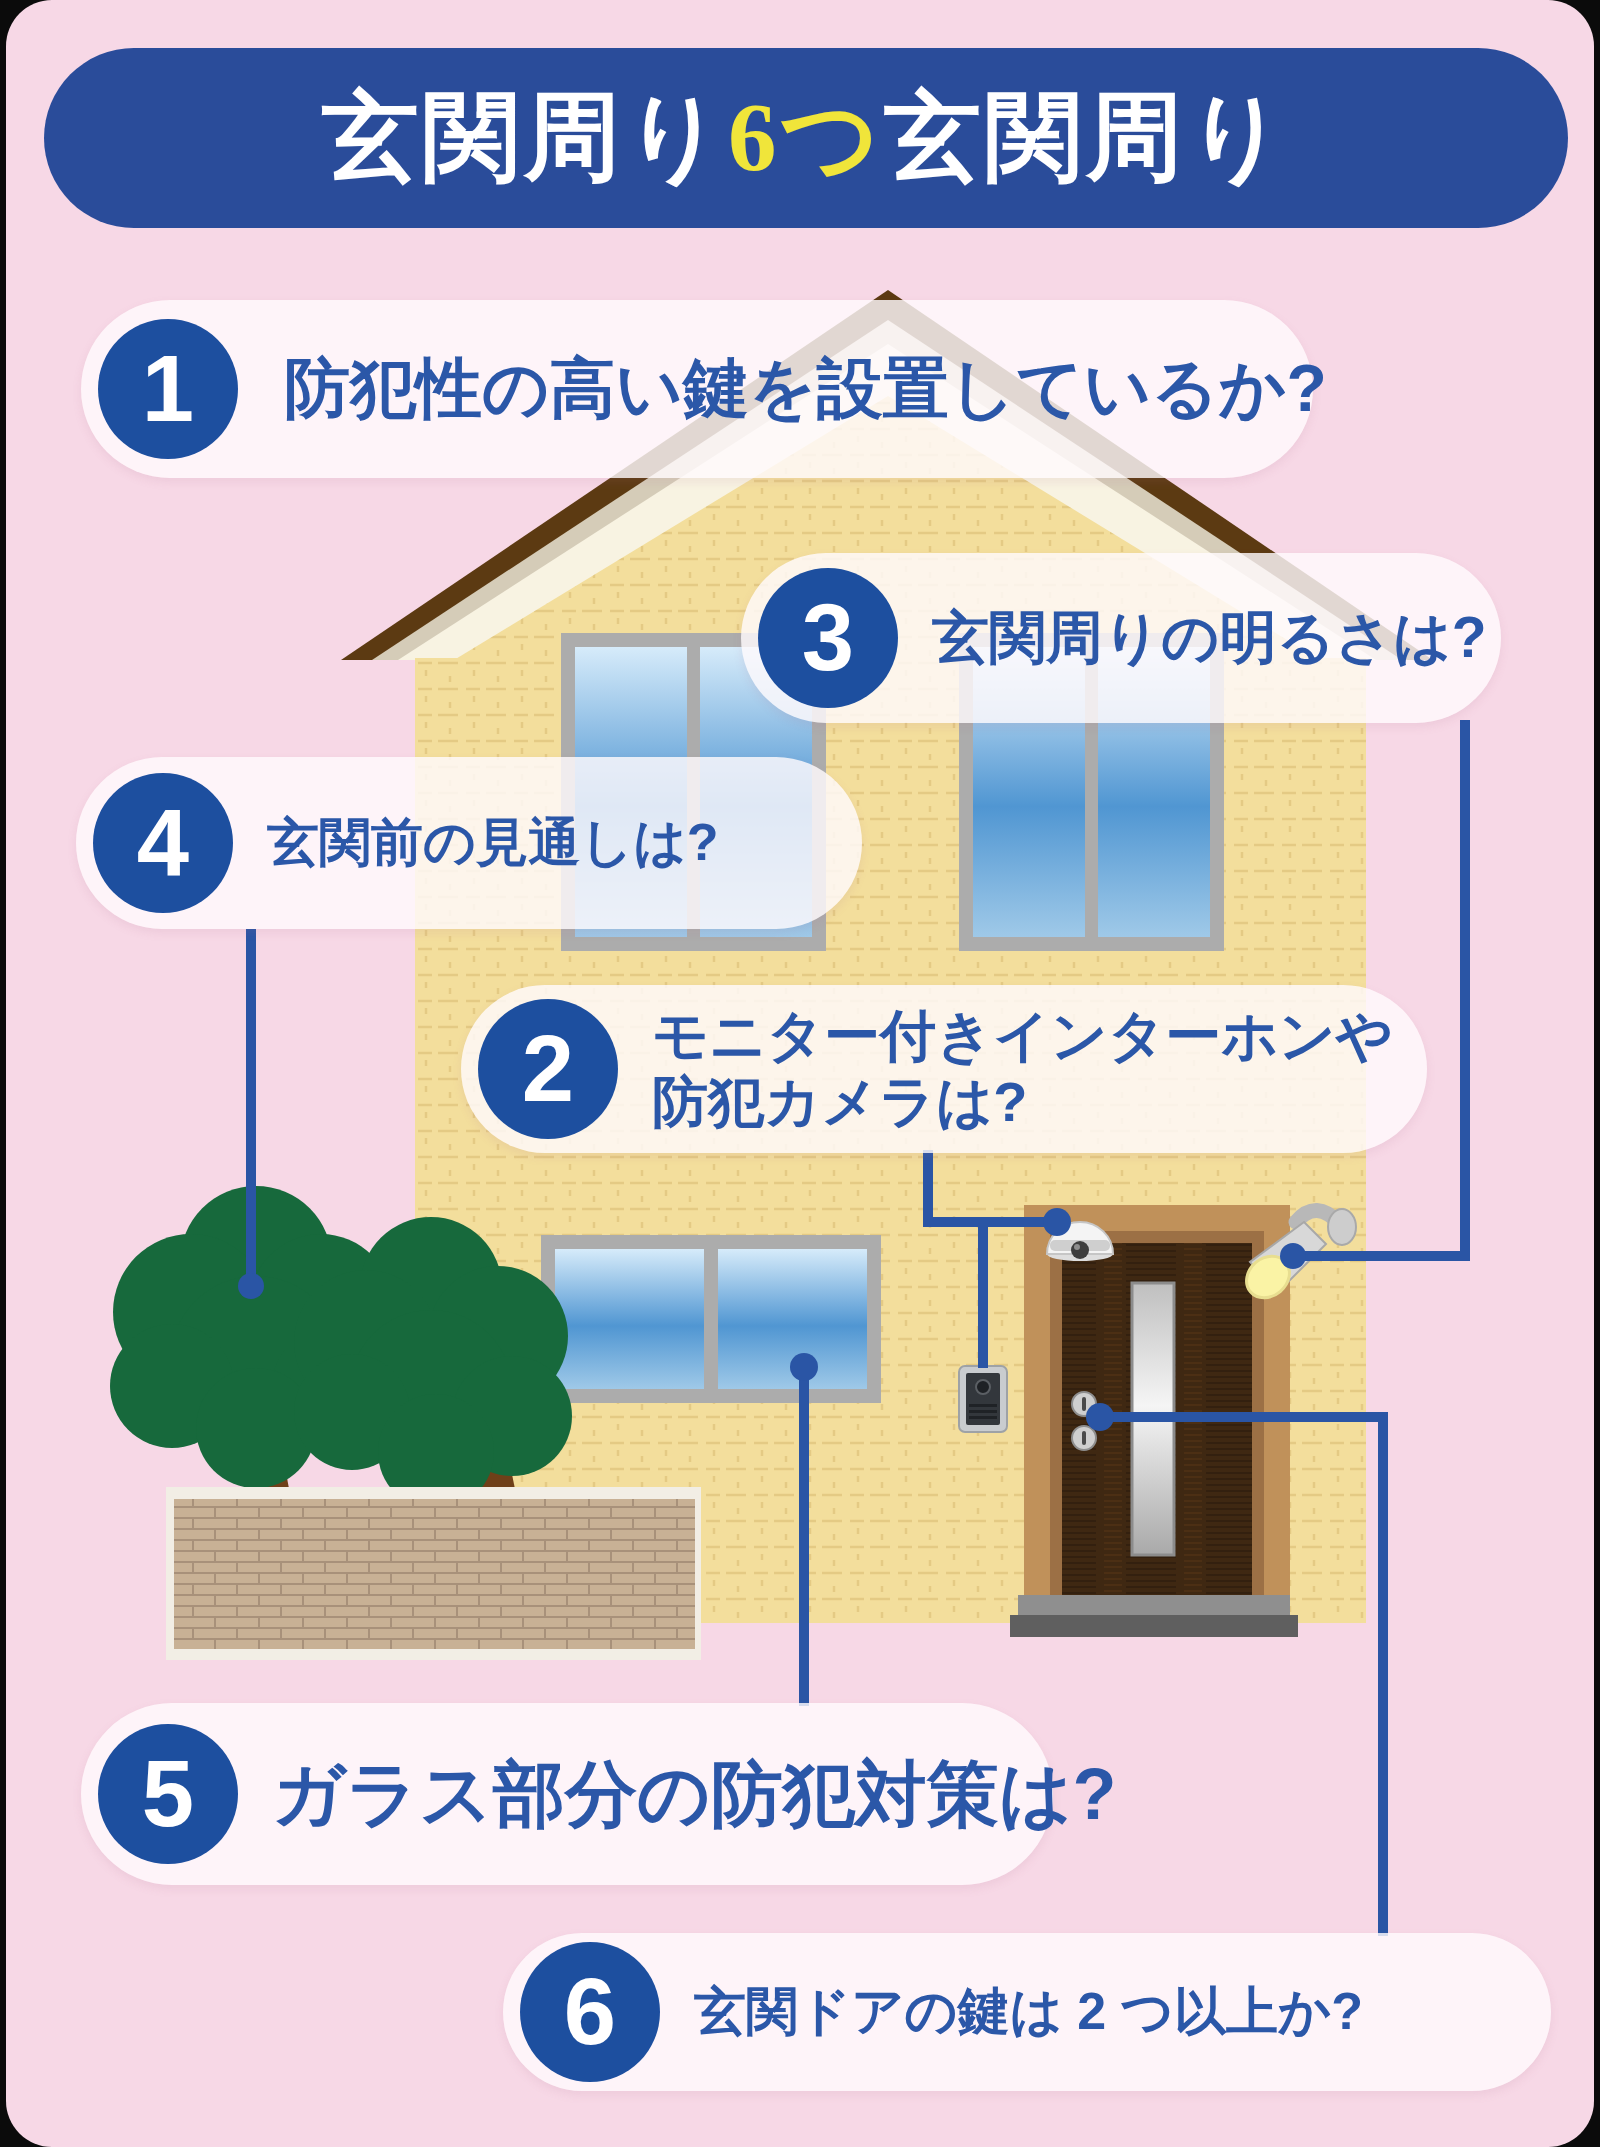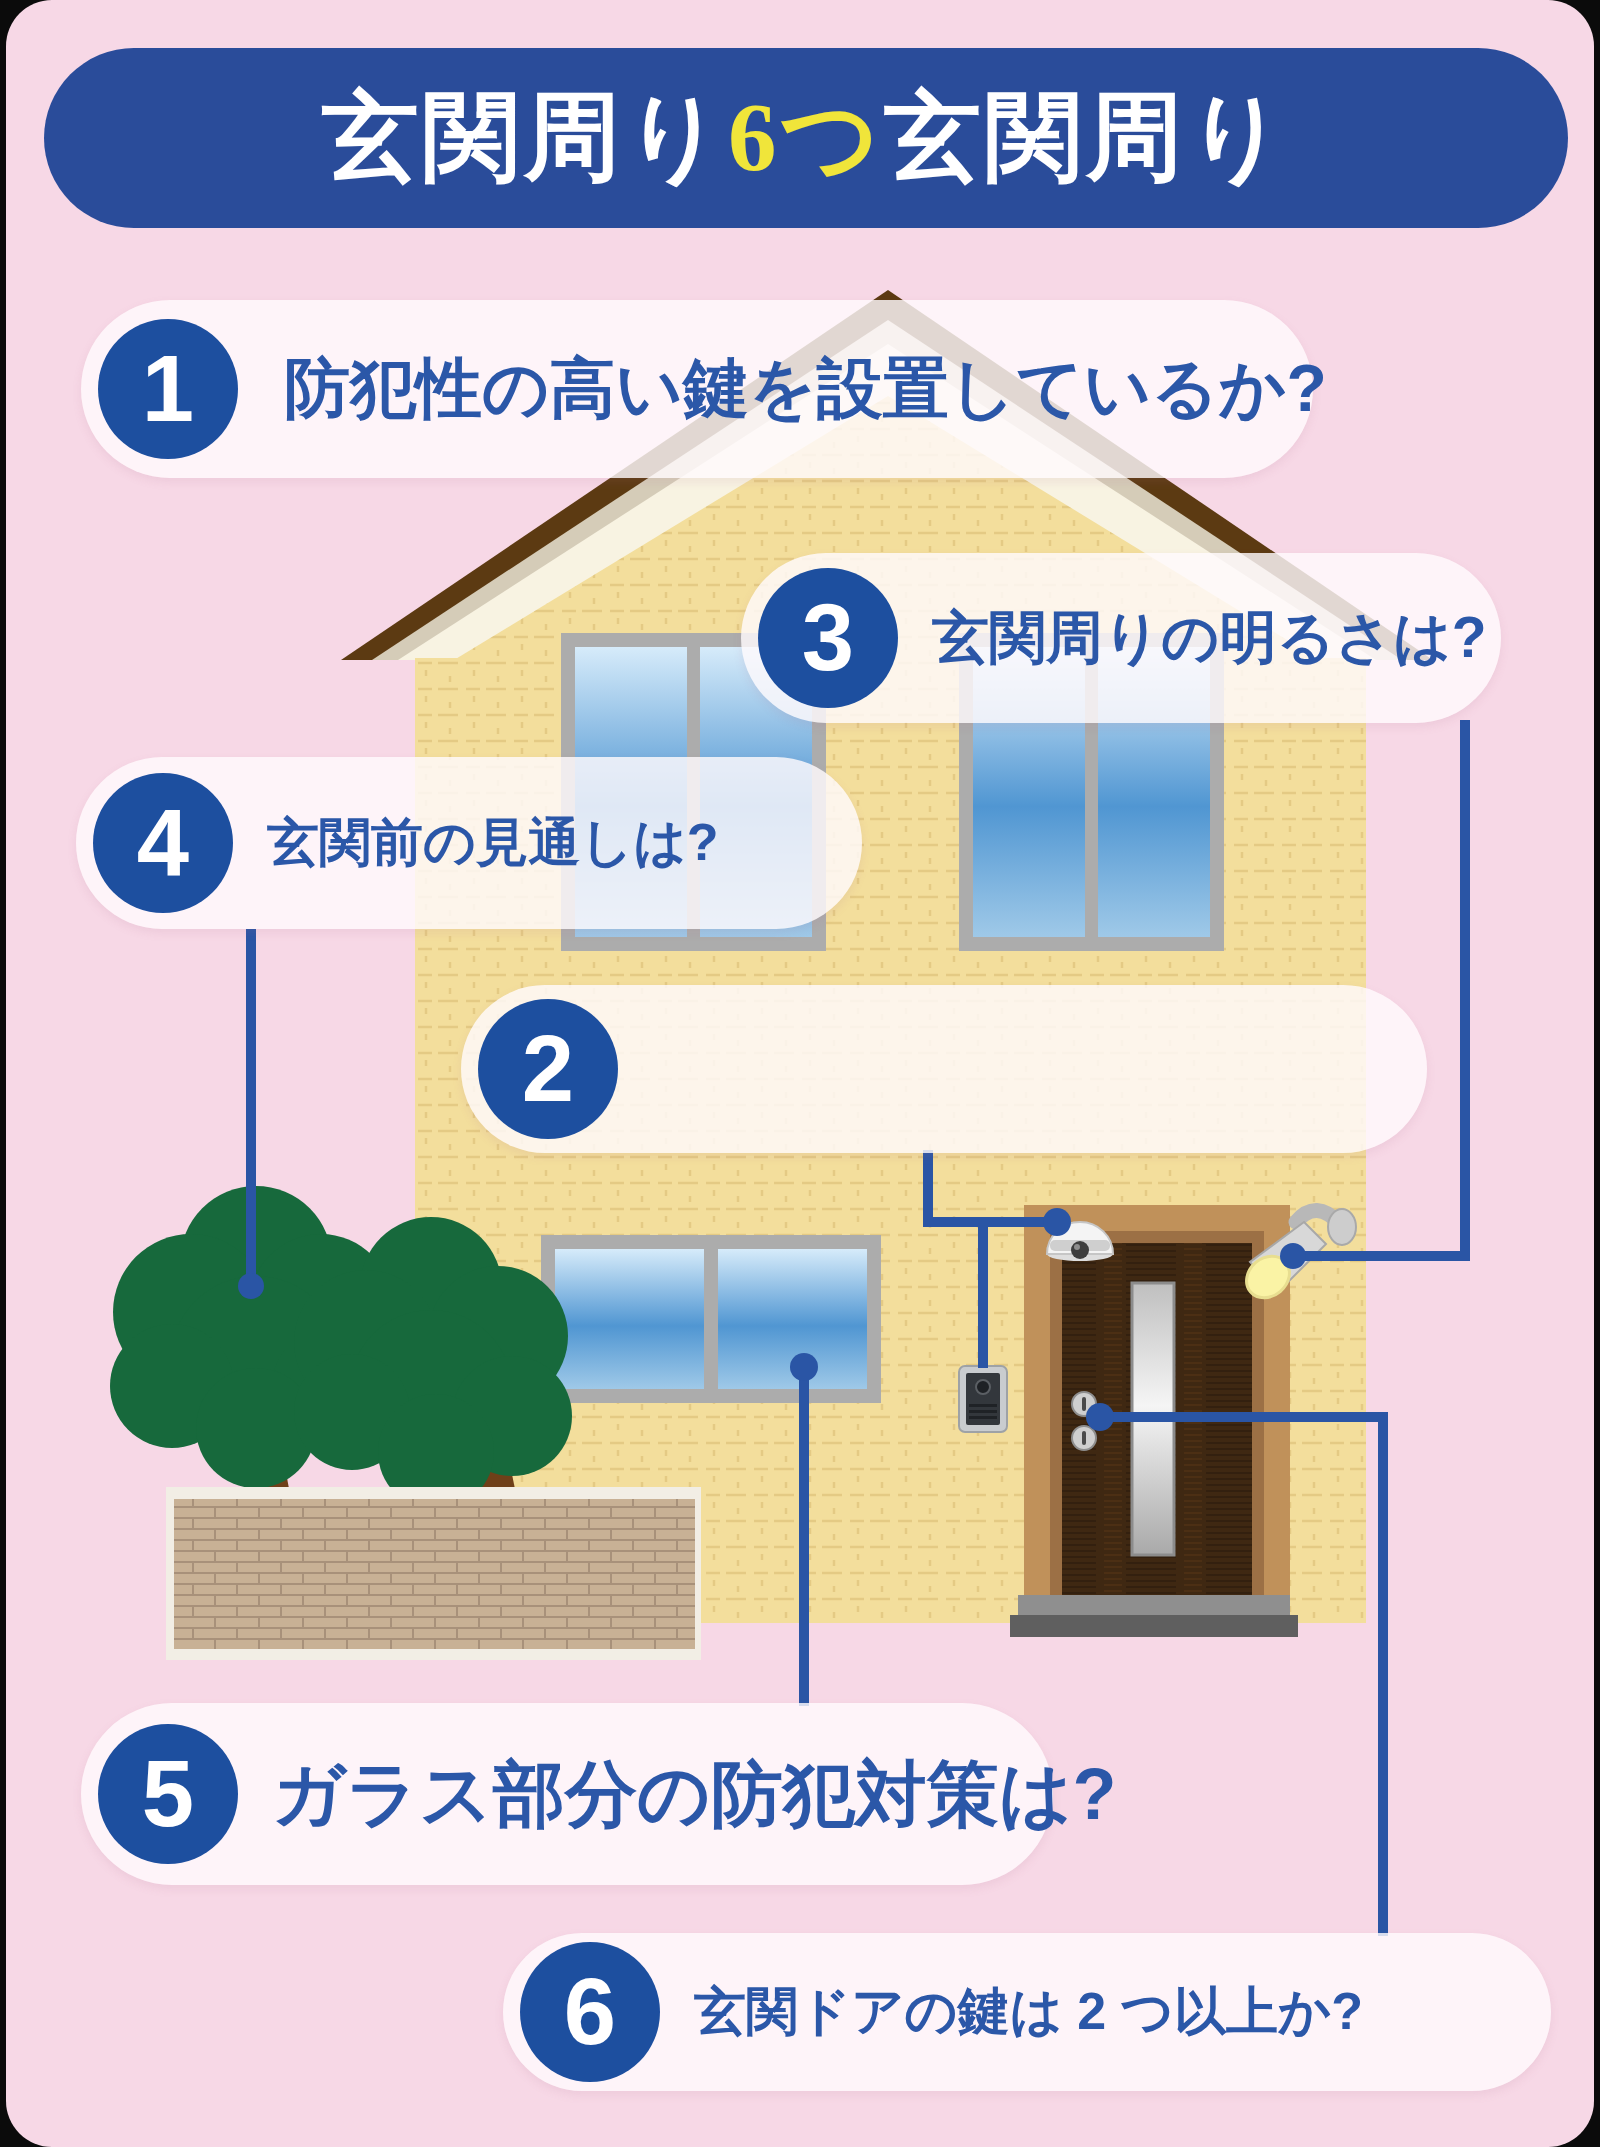--- a/index.html
+++ b/index.html
@@ -225,20 +225,24 @@
 
   <div class="callout" id="callout-4">
     <div class="num-circle">4</div>
     <div class="callout-text">
       <span>玄関前の見通しは?</span>
     </div>
   </div>
 
   <div class="callout" id="callout-2">
     <div class="num-circle">2</div>
+    <div class="callout-text">
+      <span>モニター付きインターホンや</span>
+      <span>防犯カメラは?</span>
+    </div>
   </div>
 
   <div class="callout" id="callout-5">
     <div class="num-circle">5</div>
     <div class="callout-text">
       <span>ガラス部分の防犯対策は?</span>
     </div>
   </div>
 
   <div class="callout" id="callout-6">

